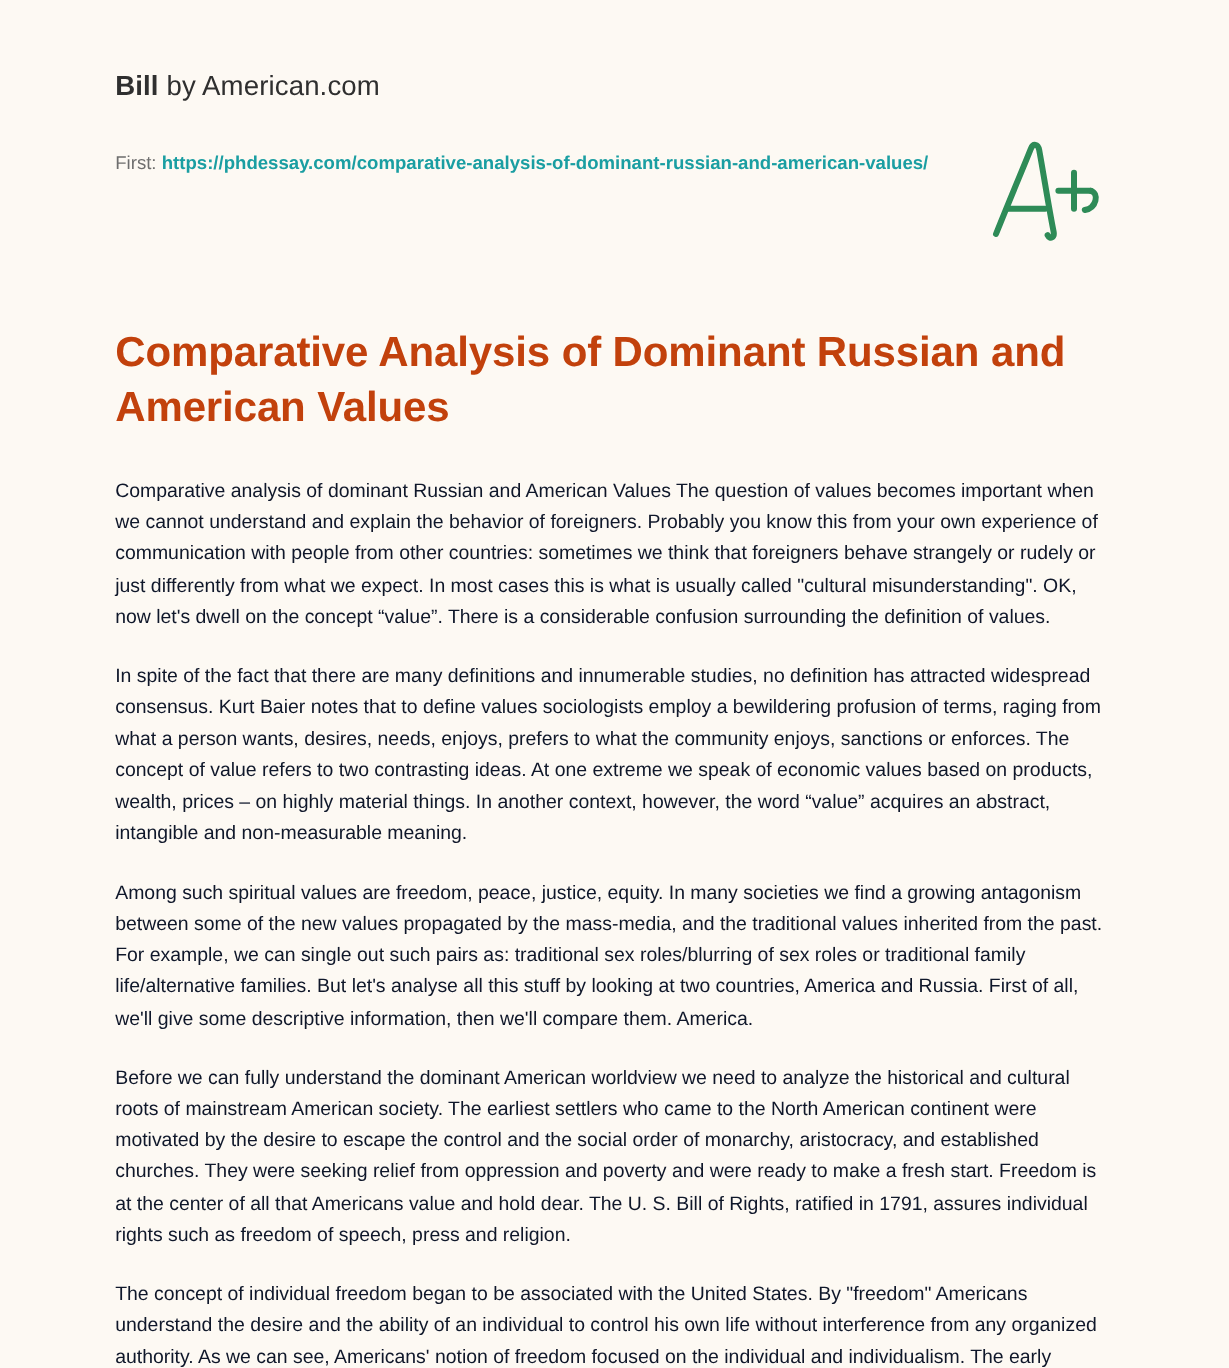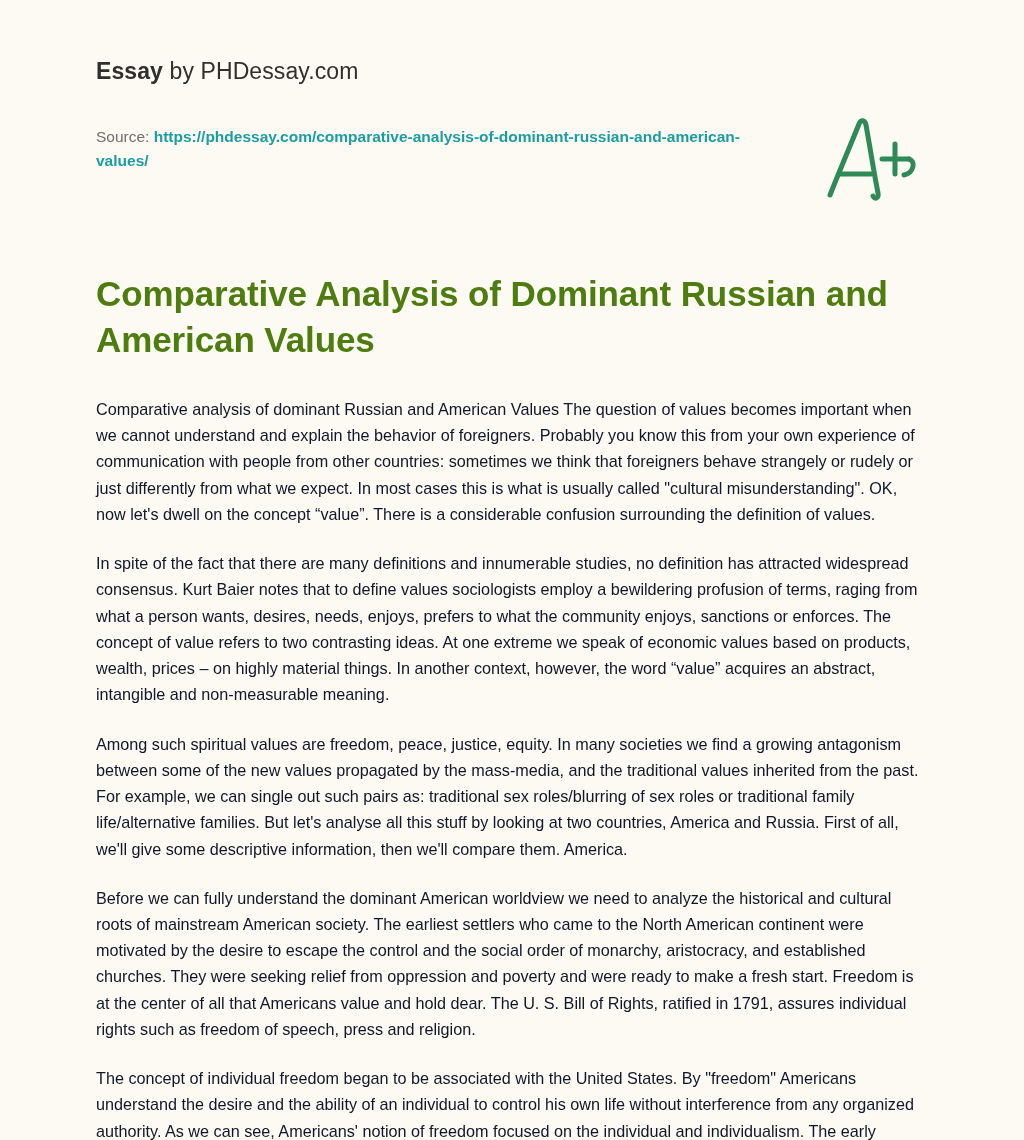--- a/index.html
+++ b/index.html
@@ -61,21 +61,21 @@
     margin-top: -14px;
     margin-right: 6px;
   }
   .logo-wrap svg {
     display: block;
   }
   h1.title {
     font-size: 35px;
     line-height: 1.3;
     font-weight: 700;
-    color: #4d7c0f;
+    color: #c2410c;
     margin: 17px 0 34px 0;
     letter-spacing: -0.1px;
     max-width: 880px;
   }
   .body-copy p {
     font-size: 16.2px;
     line-height: 1.62;
     color: #0f172a;
     margin: 0 0 23px 0;
     max-width: 840px;
@@ -83,26 +83,26 @@
   .body-copy p:last-child {
     margin-bottom: 0;
   }
 </style>
 </head>
 <body>
 
 <div class="page">
 
   <div class="brandline">
-    <span class="brand-strong">Essay</span><span> by </span><span>PHDessay.com</span>
+    <span class="brand-strong">Bill</span><span> by </span><span>American.com</span>
   </div>
 
   <div class="source-row">
     <div class="source-text">
-      <span class="source-label">Source: </span><a class="source-url" href="#">https://phdessay.com/comparative-analysis-of-dominant-russian-and-american-values/</a>
+      <span class="source-label">First: </span><a class="source-url" href="#">https://phdessay.com/comparative-analysis-of-dominant-russian-and-american-values/</a>
     </div>
     <div class="logo-wrap">
       <svg width="110" height="96" viewBox="0 0 110 96" xmlns="http://www.w3.org/2000/svg" aria-hidden="true">
         <g fill="none" stroke="#2e8b57" stroke-width="5" stroke-linecap="round" stroke-linejoin="round">
           <path d="M18 84 C 30 54, 41 28, 47 13 C 49 8, 53 9, 54 14 C 58 36, 62 62, 66 82 C 67 87, 63 89, 61 85"></path>
           <path d="M27 63 L 59 63"></path>
           <path d="M83 33 L 83 63"></path>
           <path d="M70 48 L 97 48"></path>
           <path d="M97 48 C 104 50, 102 62, 92 64"></path>
         </g>

